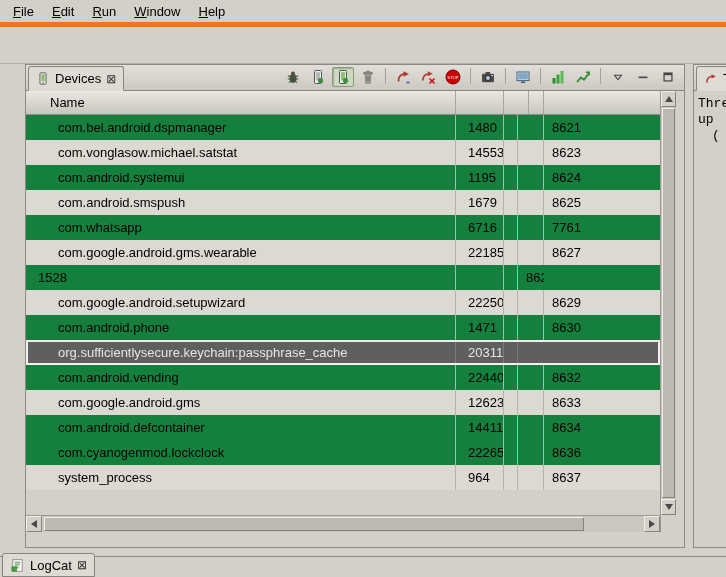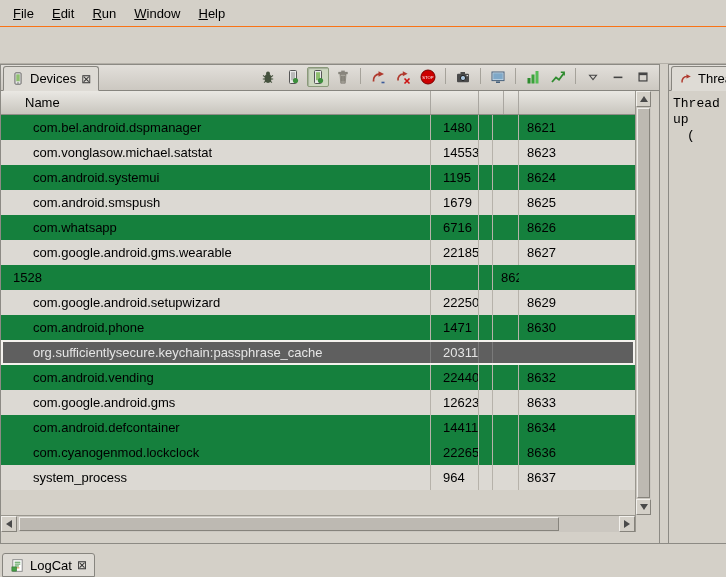--- a/index.html
+++ b/index.html
@@ -4,29 +4,29 @@
 <style>
   * { box-sizing: border-box; }
   html,body { margin:0; padding:0; }
   body {
     width:726px; height:577px; overflow:hidden; position:relative;
     background:#d4d0c8; color:#000;
     font-family:"Liberation Sans", sans-serif; font-size:13px;
   }
   
   .menubar { height:27px; display:flex; align-items:center; padding-left:4px;
-    background:#d4d0c8; border-bottom:1px solid #f97316; }
+    background:#d4d0c8; border-bottom:5px solid #f97316; }
   .menu-item { padding:4px 9px; cursor:default; }
   .menu-item .mn { text-decoration:underline; }
   
   .coolbar { height:37px; background:#d4d0c8; border-bottom:1px solid #b3afa7; }
   
   .main { display:flex; height:484px; }
   .devices-panel { width:660px; background:#d4d0c8; border:1px solid #8c8a84;
-    display:flex; flex-direction:column; }
+    display:flex; flex-direction:column;margin-left:25px; }
   .sash { width:8px; }
   .threads-panel { flex:1; background:#d4d0c8; border:1px solid #8c8a84; border-right:none;
     overflow:hidden; }
   
   .tabbar { height:26px; display:flex; align-items:flex-end;
     border-bottom:1px solid #87857f; background:linear-gradient(#e2dfda,#ccc8c1); }
   .tab { display:flex; align-items:center; gap:5px; padding:0 7px; height:25px;
     margin-left:2px; margin-bottom:-1px; white-space:nowrap;
     background:#dedbd5; border:1px solid #87857f; border-bottom:1px solid #dedbd5;
     border-radius:3px 3px 0 0; }
@@ -76,21 +76,21 @@
   .hscroll { width:634px; display:flex; background:#cbc7c0; border-top:1px solid #9a978f; }
   .hscroll .sb-btn { width:16px; height:100%; }
   .sb-thumb-h { width:540px; margin:1px 2px; background:#bdb9b2;
     border:1px solid; border-color:#eeece8 #86837c #86837c #eeece8; }
   .h-gap { flex:1; }
   .sb-corner { width:16px; background:#d4d0c8; border-left:1px solid #9a978f; }
   
   .threads-body { padding:5px 4px; line-height:16px;font-family:Liberation Mono, monospace; }
   .threads-line2 { padding-left:14px; }
   
-  .bottombar { position:absolute; left:0; right:0; bottom:0; height:34px;
+  .bottombar { position:absolute; left:0; right:0; bottom:0; height:21px;
     background:#d4d0c8; border-top:1px solid #8c8a84; display:flex; align-items:flex-end; }
   .bottombar .tab { background:#dedbd5; border-bottom:1px solid #87857f; height:24px;
     margin-bottom:0; border-radius:3px 3px 0 0; }
 </style>
 </head>
 <body>
 
 <div class="menubar">
   <div class="menu-item"><span class="mn">F</span><span>ile</span></div>
   <div class="menu-item"><span class="mn">E</span><span>dit</span></div>
@@ -256,21 +256,21 @@
               <div class="cell c-pid">1679</div>
               <div class="cell c-a"></div>
               <div class="cell c-b"></div>
               <div class="cell c-port">8625</div>
             </div>
             <div class="trow odd">
               <div class="cell c-name">com.whatsapp</div>
               <div class="cell c-pid">6716</div>
               <div class="cell c-a"></div>
               <div class="cell c-b"></div>
-              <div class="cell c-port">8626</div>
+              <div class="cell c-port">7761</div>
             </div>
             <div class="trow even">
               <div class="cell c-name">com.google.android.gms.wearable</div>
               <div class="cell c-pid">22185</div>
               <div class="cell c-a"></div>
               <div class="cell c-b"></div>
               <div class="cell c-port">8627</div>
             </div>
             <div class="trow odd">
               <div class="cell c-pid">1528</div>

